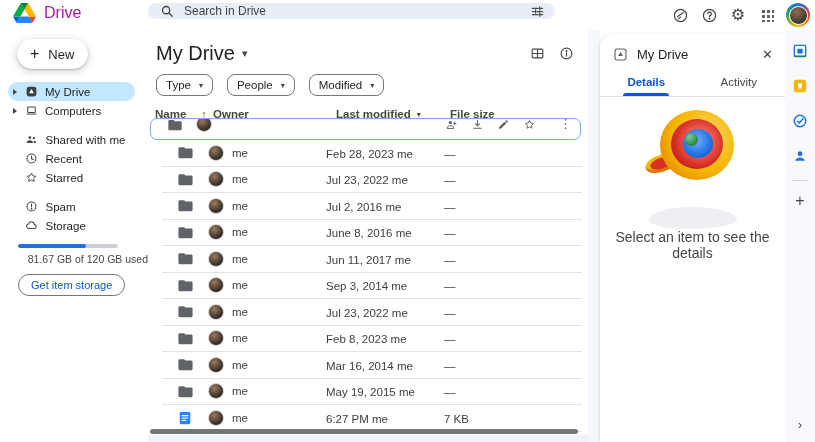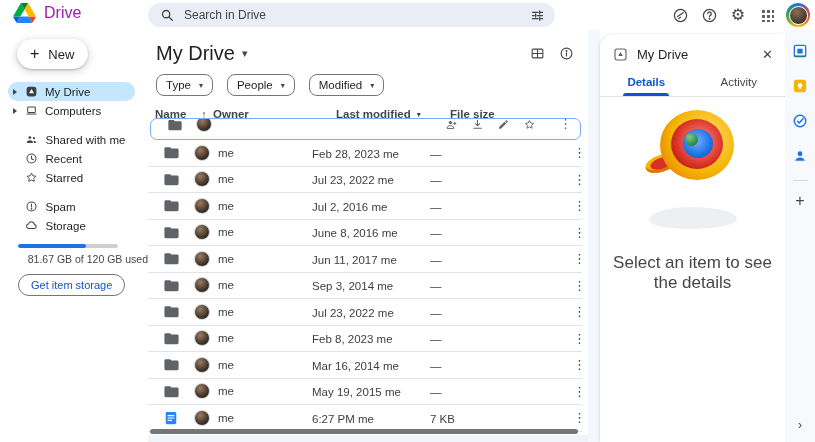--- a/index.html
+++ b/index.html
@@ -4,21 +4,21 @@
 <style>
   * { margin:0; padding:0; box-sizing:border-box; }
   html,body { width:815px; height:442px; overflow:hidden; }
   body { font-family:"Liberation Sans","DejaVu Sans",sans-serif; background:#fff; color:#1f1f1f; position:relative; }
 
   
   .topbar { position:absolute; top:0; left:0; width:815px; height:30px; background:#fff; z-index:20; }
   .brand { position:absolute; left:13px; top:3px; display:flex; align-items:center; gap:8px; }
   .brand svg { width:23px; height:20px; }
   .brand-name { font-size:16px; color:#a21caf; }
-  .searchbar { position:absolute; left:148px; top:3px; width:407px; height:24px; background:#e9eef6; border-radius:12px; display:flex; align-items:center; padding:0 10px 0 12px; }
+  .searchbar { position:absolute; left:148px; top:3px; width:407px; height:16px; background:#e9eef6; border-radius:12px; display:flex; align-items:center; padding:0 10px 0 12px; }
   .searchbar input { flex:1; border:none; outline:none; background:transparent; font-size:12px; color:#1f1f1f; font-family:inherit; }
   .searchbar input::placeholder { color:#41464b; opacity:1; }
   .s-icon { width:14px; height:14px; margin-right:10px; flex:none; }
   .tune-icon { width:15px; height:15px; flex:none; cursor:pointer; }
   .tb-right { position:absolute; right:5px; top:0; height:30px; display:flex; align-items:center; gap:9px; }
   .tb-btn { width:20px; height:20px; display:flex; align-items:center; justify-content:center; color:#444746; cursor:pointer; }
   .tb-btn svg { width:17px; height:17px; }
   .gear-glyph { font-size:16px; line-height:1; }
   .apps-grid { width:13px; height:13px; background:radial-gradient(circle,#5f6368 1.5px,transparent 1.8px); background-size:5px 5px; background-position:0 0; cursor:pointer; }
   .avatar { width:24px; height:24px; border-radius:50%; background:conic-gradient(#1a73e8,#ea4335,#fbbc04,#34a853,#1a73e8); position:relative; cursor:pointer; }
@@ -62,21 +62,21 @@
   .hdr-caret { font-size:8px; }
 
   .clipped-row { position:absolute; top:88px; left:2px; right:7px; height:22px; border:1.5px solid #7baaf7; border-radius:7px; overflow:hidden; background:#fff; cursor:pointer; }
   .clipped-inner { height:26px; margin-top:-7px; position:relative; }
   .clip-folder { position:absolute; left:14px; top:5px; width:20px; height:16px; }
   .clip-avatar { position:absolute; left:45px; top:4px; }
   .hover-icons { position:absolute; right:44px; top:6px; display:flex; gap:13px; color:#5f6368; }
   .hover-icons svg { width:13px; height:13px; }
   .clip-kebab { position:absolute; right:8px; top:4px; font-size:13px; color:#5f6368; }
 
-  .file-list { position:absolute; top:110px; left:0; right:6px; }
+  .file-list { position:absolute; top:110px; left:14px; right:6px; }
   .row { height:26.5px; border-bottom:1px solid #e1e3e6; cursor:pointer; }
   .c-icon { padding-left:14px; }
   .file-ico svg { width:19px; height:17px; display:block; }
   .file-ico .doc-svg { width:14px; height:16px; margin-left:2px; }
   .mini-avatar { width:16px; height:16px; border-radius:50%; display:inline-block; background:radial-gradient(circle at 38% 30%, #9c7b5f, #3a3029 65%, #211c18); border:0.5px solid #d0d0d0; flex:none; }
   .c-owner { display:flex; align-items:center; gap:8px; }
   .owner-label, .mod-label, .size-label { font-size:11.5px; color:#3c4043; }
   .c-menu { display:flex; justify-content:flex-end; padding-right:9px; }
   .kebab { font-size:13px; color:#444746; cursor:pointer; padding:0 3px; }
 
@@ -96,21 +96,21 @@
   .ptab.active::after { content:""; position:absolute; left:50%; transform:translateX(-50%); bottom:0; width:46px; height:3px; border-radius:3px 3px 0 0; background:#0b57d0; }
   .illu-wrap { display:flex; flex-direction:column; align-items:center; }
   .illu { position:relative; width:92px; height:82px; margin-top:12px; }
   .ill-cap { position:absolute; left:-2px; top:46px; width:32px; height:17px; border-radius:50%; background:#f4b400; transform:rotate(-18deg); box-shadow:inset 0 -3px 0 #e37400; }
   .ill-cap::after { content:""; position:absolute; inset:3px 5px; border-radius:50%; background:#d93025; }
   .ill-yellow { position:absolute; left:13px; top:1px; width:74px; height:70px; border-radius:50%; background:radial-gradient(circle at 62% 40%, #fdd663 10%, #f4b400 55%, #e37400 95%); }
   .ill-red { position:absolute; left:24px; top:10px; width:52px; height:50px; border-radius:50%; background:radial-gradient(circle at 55% 45%, #ff8a80 5%, #d93025 60%, #a50e0e 95%); }
   .ill-blue { position:absolute; left:36px; top:20px; width:30px; height:29px; border-radius:50%; background:radial-gradient(circle at 45% 40%, #669df6 15%, #1a73e8 60%, #174ea6 95%); }
   .ill-green { position:absolute; left:38px; top:24px; width:13px; height:13px; border-radius:50%; background:radial-gradient(circle at 35% 30%, #81c995, #188038 80%); }
   .ill-shadow { width:88px; height:22px; margin-top:16px; background:#edeff2; border-radius:48% 52% 55% 45%/60% 55% 45% 40%; }
-  .panel-empty-text { margin-top:24px; font-size:17px; color:#444746; text-align:center; }
+  .panel-empty-text { margin-top:0; font-size:14px; color:#444746; text-align:center; }
 
   
   .side-rail { position:absolute; right:0; top:30px; width:30px; bottom:0; background:#f7f9fd; display:flex; flex-direction:column; align-items:center; z-index:6; }
   .rail-ico { width:16px; height:16px; margin-top:19px; cursor:pointer; flex:none; }
   .rail-ico:first-child { margin-top:13px; }
   .rail-ico svg { width:16px; height:16px; display:block; }
   .rail-divider { width:15px; height:1px; background:#d5d9de; margin-top:16px; }
   .rail-plus { margin-top:12px; font-size:16px; color:#444746; cursor:pointer; line-height:1; }
   .rail-chevron { position:absolute; bottom:10px; font-size:12px; color:#444746; cursor:pointer; }
 </style>

